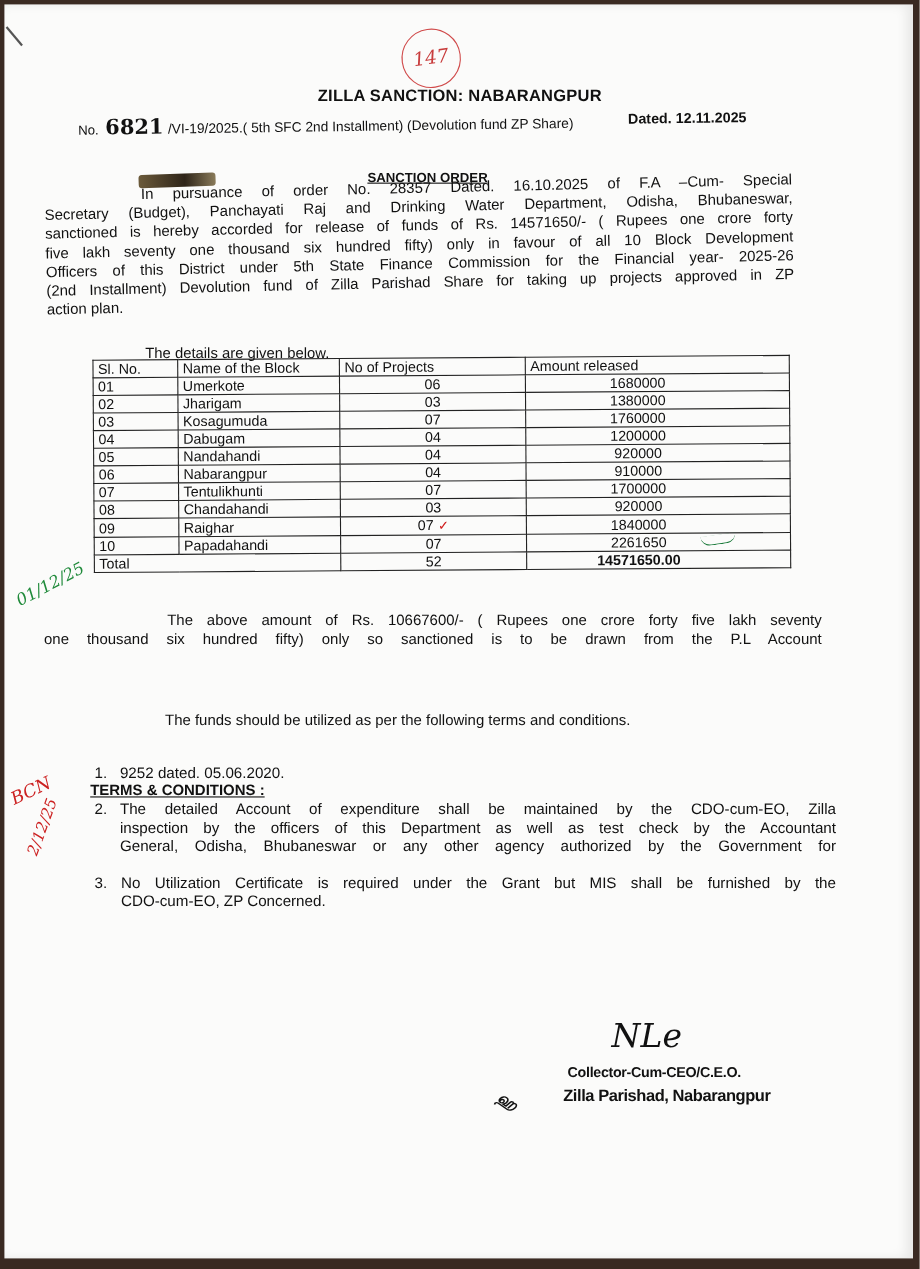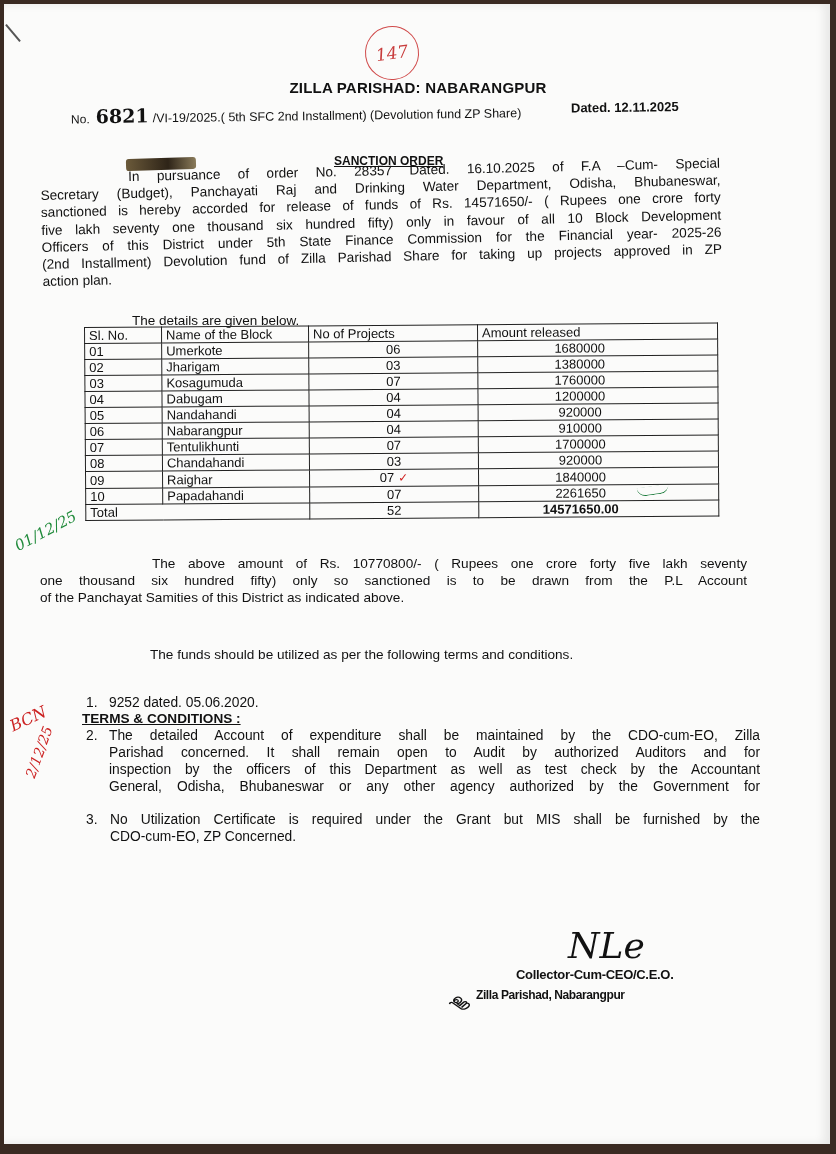--- a/index.html
+++ b/index.html
@@ -62,36 +62,36 @@
   .terms-head { left: 82px; top: 663px; font-weight: bold; font-size: 13.6px; text-decoration: underline; margin-top: 48px; }
   ol.terms { position: absolute; left: 86px; top: 694px; width: 674px; margin: 0; padding: 0; list-style: none; font-size: 13.8px; line-height: 17px; }
   ol.terms li { position: relative; padding-left: 23px; margin-bottom: 16px; text-align: justify; }
   ol.terms li .num { position: absolute; left: 0; top: 0; }
   ol.terms li .line { display: block; white-space: nowrap; text-align-last: justify; }
   ol.terms li .line.last { text-align-last: left; }
   .hand-green { left: 12px; top: 522px; color: #1f8a3a; font-family: "DejaVu Serif", serif; font-style: italic; font-size: 15px; transform: rotate(-28deg); }
   .hand-red { left: 8px; top: 705px; color: #c22; font-family: "DejaVu Serif", serif; font-style: italic; font-size: 16px; }
   .hand-red .l1 { display: block; transform: rotate(-25deg); }
   .hand-red .l2 { display: block; margin-top: 20px; transform: rotate(-70deg); margin-left: 4px; font-size: 14px; }
-  .sig-scribble { left: 568px; top: 925px; font-family: "DejaVu Serif", serif; font-size: 36px; font-style: italic; }
+  .sig-scribble { left: 556px; top: 925px; font-family: "DejaVu Serif", serif; font-size: 30px; font-style: italic; }
   .sig-line1 { left: 516px; top: 967px; font-weight: bold; font-size: 13px; letter-spacing: -0.3px; }
-  .sig-line2 { left: 476px; top: 988px; font-weight: bold; font-size: 12px; letter-spacing: -0.4px; }
+  .sig-line2 { left: 512px; top: 988px; font-weight: bold; font-size: 15px; letter-spacing: -0.4px; }
   .sig-mark { left: 452px; top: 992px; font-family: "DejaVu Serif", serif; font-style: italic; font-weight: bold; font-size: 15px; transform: rotate(35deg); }
   .corner-mark { left: 12px; top: 22px; width: 2px; height: 22px; background: #555; transform: rotate(-40deg); }
 </style>
 </head>
 <body>
 
 <div class="page"></div>
 <div class="content">
 
   <div class="abs corner-mark"></div>
   <div class="abs stamp-num">147</div>
 
-  <div class="abs title">ZILLA PARISHAD: NABARANGPUR</div>
+  <div class="abs title">ZILLA SANCTION: NABARANGPUR</div>
 
   <div class="abs refline">
     <span class="no-label">No.</span><span class="no-hand">6821</span><span>/VI-19/2025.( 5th SFC 2nd Installment) (Devolution fund ZP Share)</span>
     <span class="dated"><span>Dated.</span> <span>12.11.2025</span></span>
   </div>
 
   <div class="abs blot"></div>
   <div class="abs sanction-title">SANCTION ORDER</div>
 
   <div class="abs para p1">
@@ -185,40 +185,38 @@
       </tr>
     </tfoot>
   </table>
   <div class="tick-green"></div>
 
   <div class="abs hand-green">
     <span>01/12/25</span>
   </div>
 
   <div class="abs para p2">
-    <span class="line" style="padding-left:112px">The above amount of  Rs. 10770800/-  ( Rupees one crore forty five lakh seventy</span>
+    <span class="line" style="padding-left:112px">The above amount of  Rs. 10667600/-  ( Rupees one crore forty five lakh seventy</span>
     <span class="line">one thousand six hundred fifty)  only  so sanctioned  is  to  be drawn from  the P.L Account</span>
-    <span class="line last">of the  Panchayat Samities  of this District as indicated above.</span>
   </div>
 
   <div class="abs para p3">
     <span class="line last">The funds should be utilized as per the following terms and conditions.</span>
   </div>
 
   <div class="abs terms-head">TERMS &amp; CONDITIONS :</div>
 
   <ol class="terms" id="terms-list">
       <li>
         <span class="num">1.</span>
         <span class="line last">9252 dated. 05.06.2020.</span>
       </li>
       <li>
         <span class="num">2.</span>
         <span class="line">The detailed Account of expenditure shall be maintained by the CDO-cum-EO, Zilla</span>
-        <span class="line">Parishad concerned. It shall remain open to Audit by authorized Auditors and for</span>
         <span class="line">inspection by the officers of this Department as well as test check by the Accountant</span>
         <span class="line">General, Odisha, Bhubaneswar or any other agency authorized by the Government for</span>
       </li>
       <li style="padding-left: 24px;">
         <span class="num">3.</span>
         <span class="line">No Utilization Certificate is required under the Grant but MIS shall be furnished by the</span>
         <span class="line last">CDO-cum-EO, ZP Concerned.</span>
       </li>
     </ol>
 

